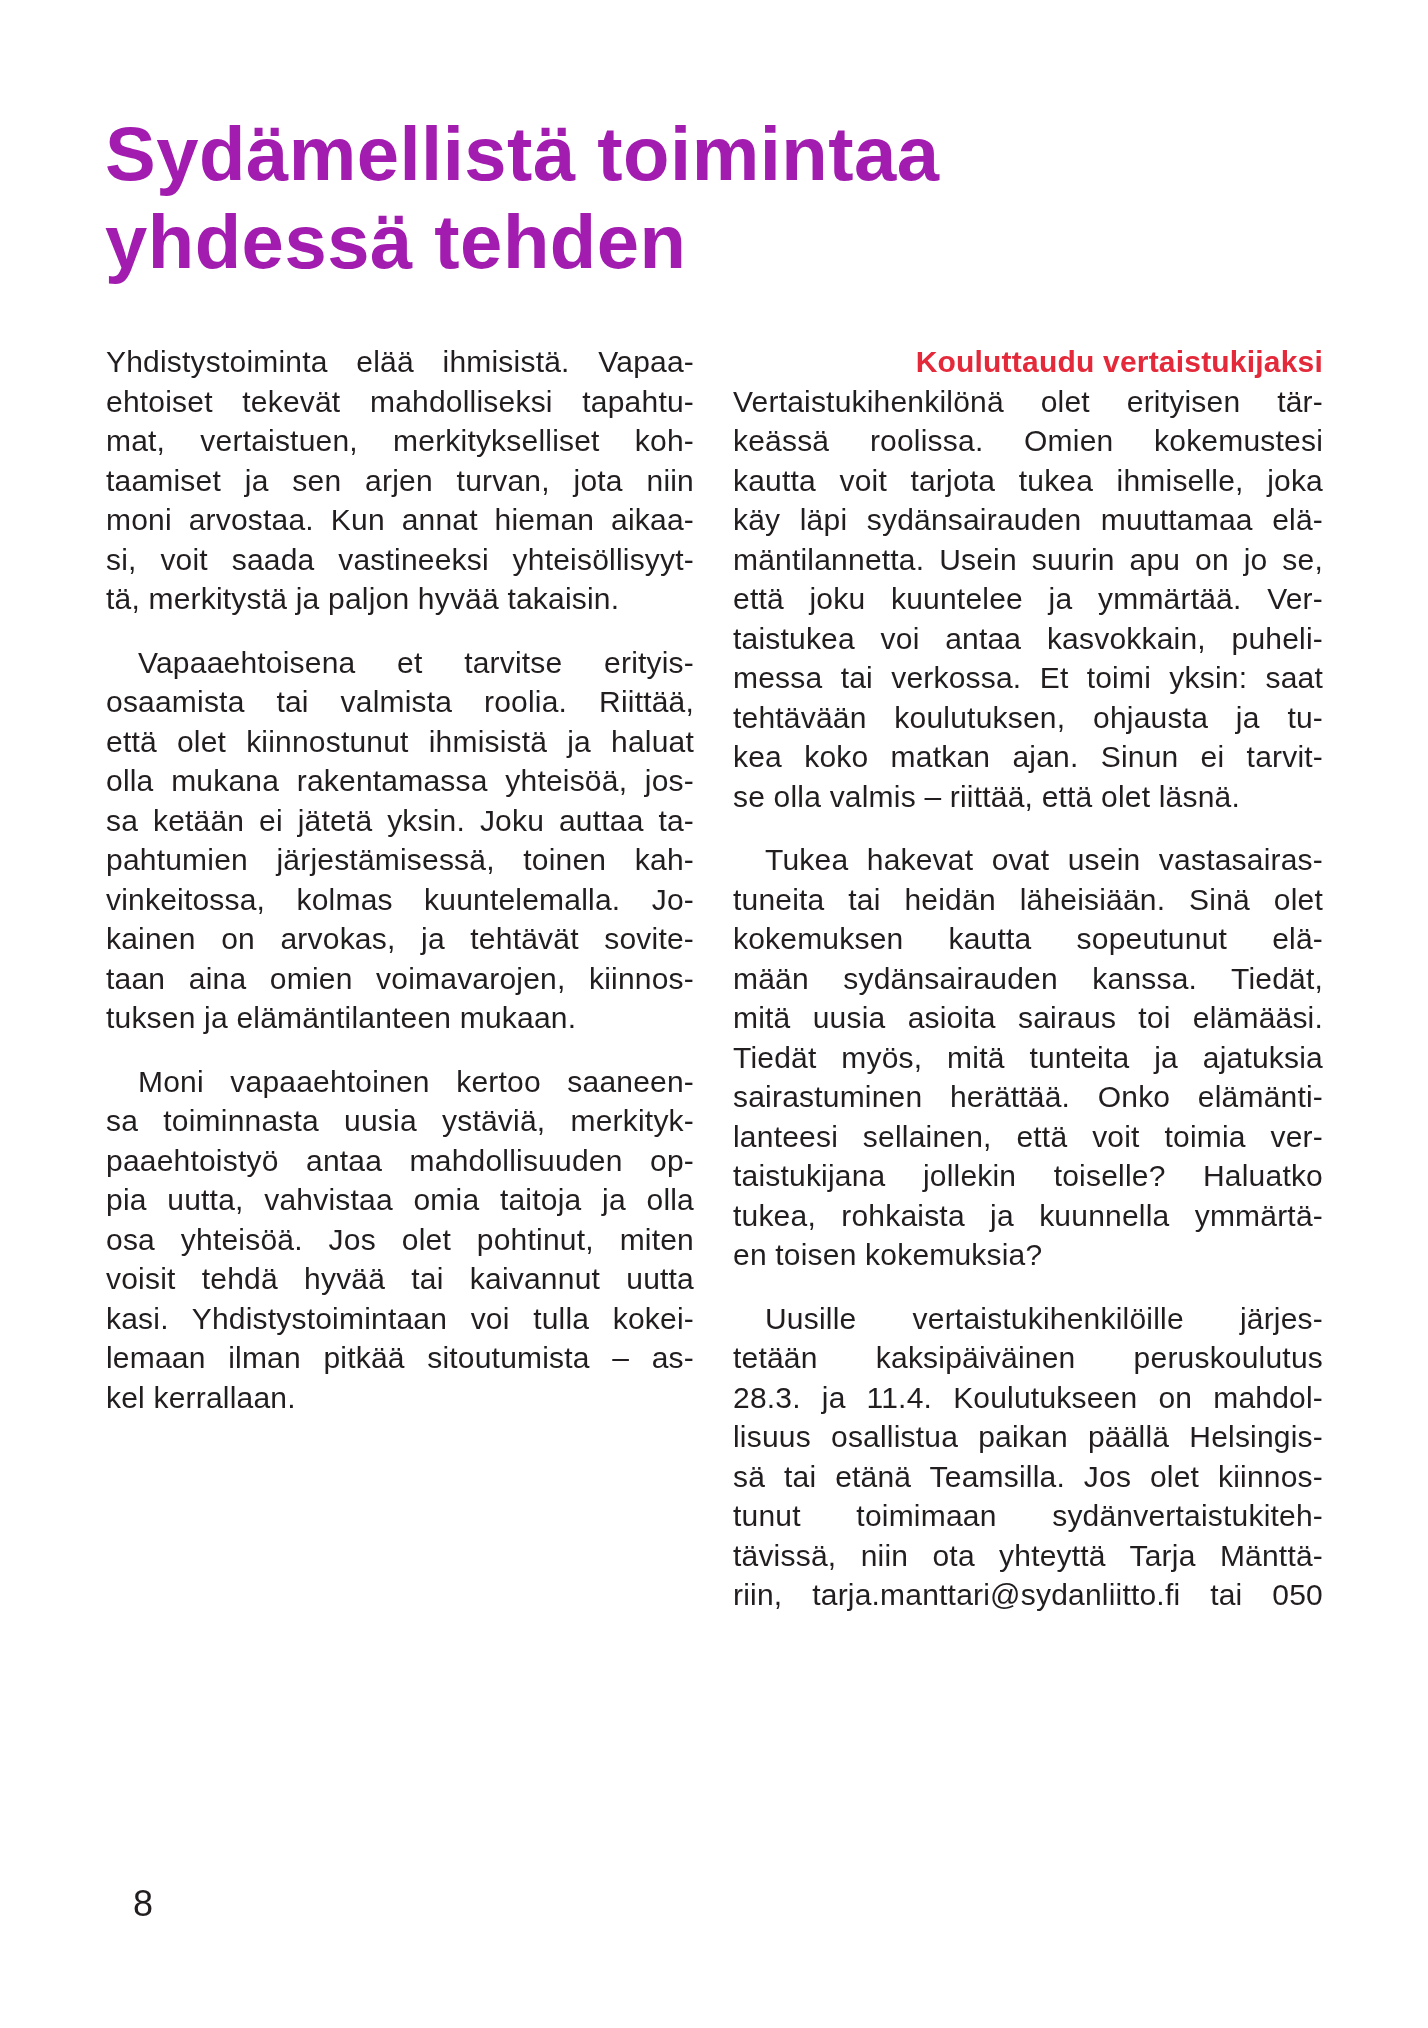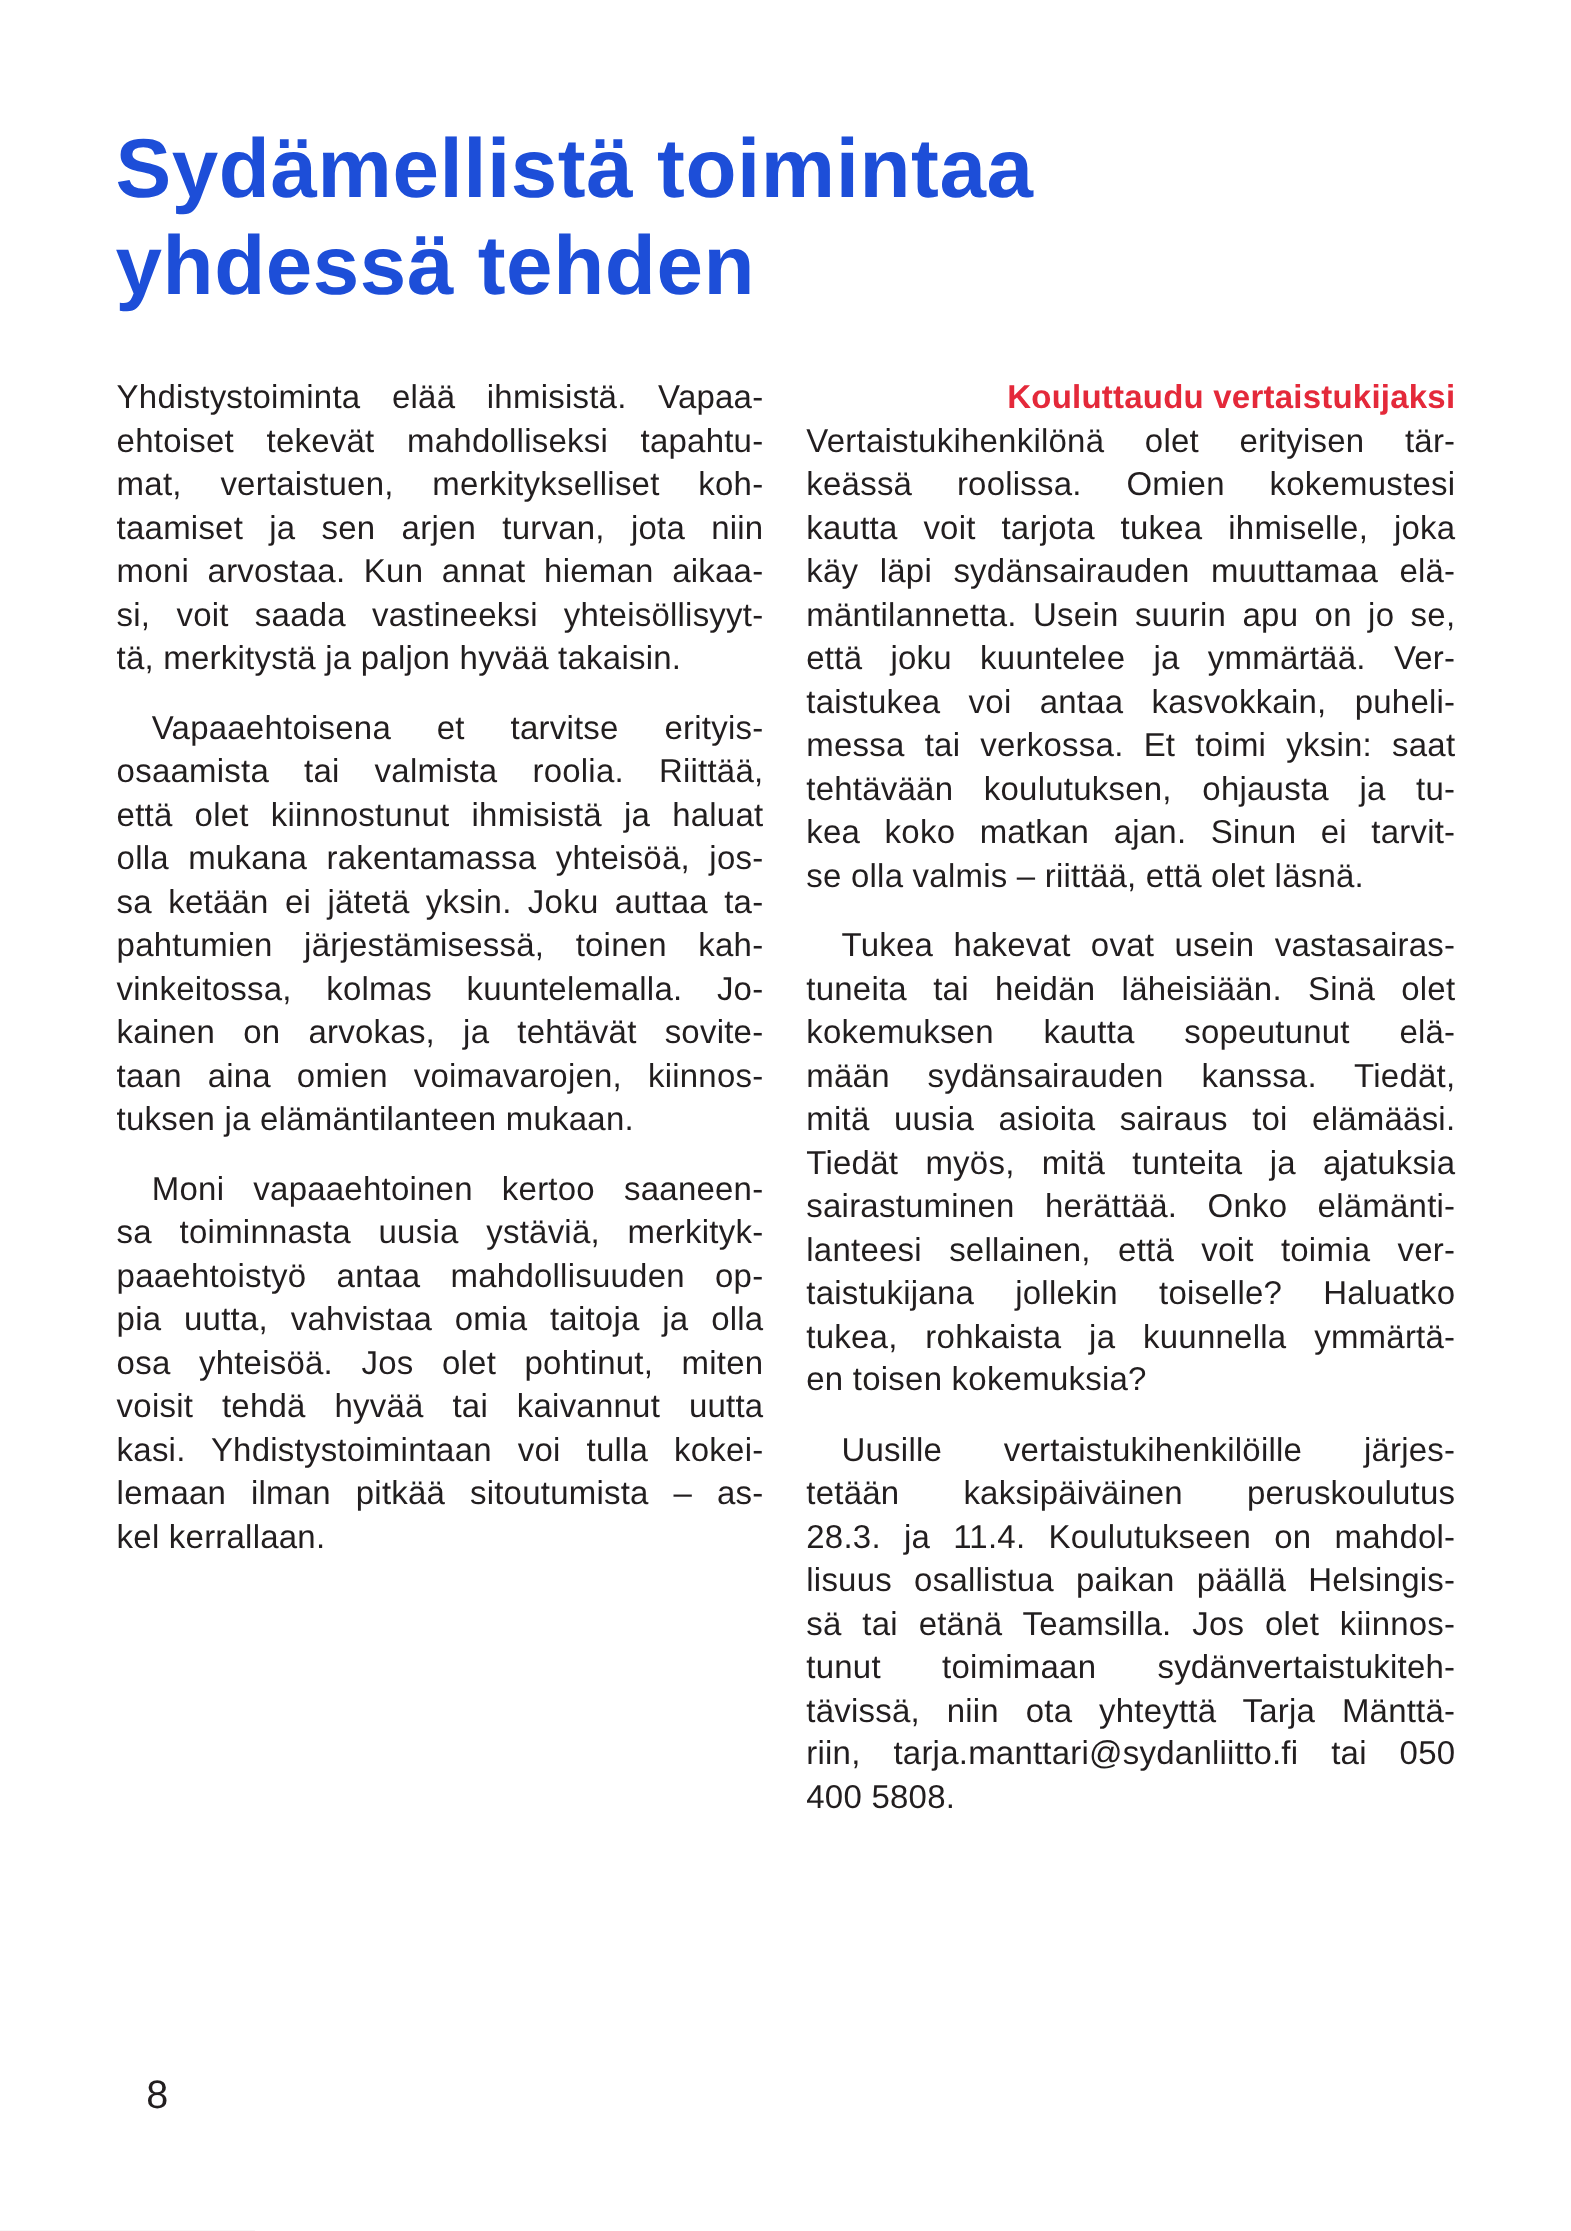--- a/index.html
+++ b/index.html
@@ -53,21 +53,21 @@
     font-size: 36px;
     line-height: 40px;
     font-weight: 400;
   }
 </style>
 </head>
 <body>
 
 <div class="page" style="background: rgb(255, 255, 255); color: rgb(34, 30, 31);">
 
-  <h1 class="title" style="color: #1d4ed8;">
+  <h1 class="title" style="color: #a21caf;">
     <div>Sydämellistä toimintaa</div>
     <div>yhdessä tehden</div>
   </h1>
 
   <div class="column left">
       <div class="bl"><span>Yhdistystoiminta elää ihmisistä. Vapaa-</span></div>
       <div class="bl"><span>ehtoiset tekevät mahdolliseksi tapahtu-</span></div>
       <div class="bl"><span>mat, vertaistuen, merkitykselliset koh-</span></div>
       <div class="bl"><span>taamiset ja sen arjen turvan, jota niin</span></div>
       <div class="bl"><span>moni arvostaa. Kun annat hieman aikaa-</span></div>
@@ -119,18 +119,17 @@
       <div class="bl"><span>tukea, rohkaista ja kuunnella ymmärtä-</span></div>
       <div class="bl last"><span>en toisen kokemuksia?</span></div>
       <div class="bl ind"><b>Uusille vertaistukihenkilöille järjes-</b></div>
       <div class="bl"><b>tetään kaksipäiväinen peruskoulutus</b></div>
       <div class="bl"><b>28.3. ja 11.4.</b><span> Koulutukseen on mahdol-</span></div>
       <div class="bl"><span>lisuus osallistua paikan päällä Helsingis-</span></div>
       <div class="bl"><span>sä tai etänä Teamsilla. Jos olet kiinnos-</span></div>
       <div class="bl"><span>tunut toimimaan sydänvertaistukiteh-</span></div>
       <div class="bl"><span>tävissä, niin ota yhteyttä Tarja Mänttä-</span></div>
       <div class="bl"><span>riin, tarja.manttari@sydanliitto.fi tai 050</span></div>
-      <div class="bl last"><span>400 5808.</span></div>
     </div>
 
   <div class="folio">8</div>
 
 </div>
 
 </body></html>

